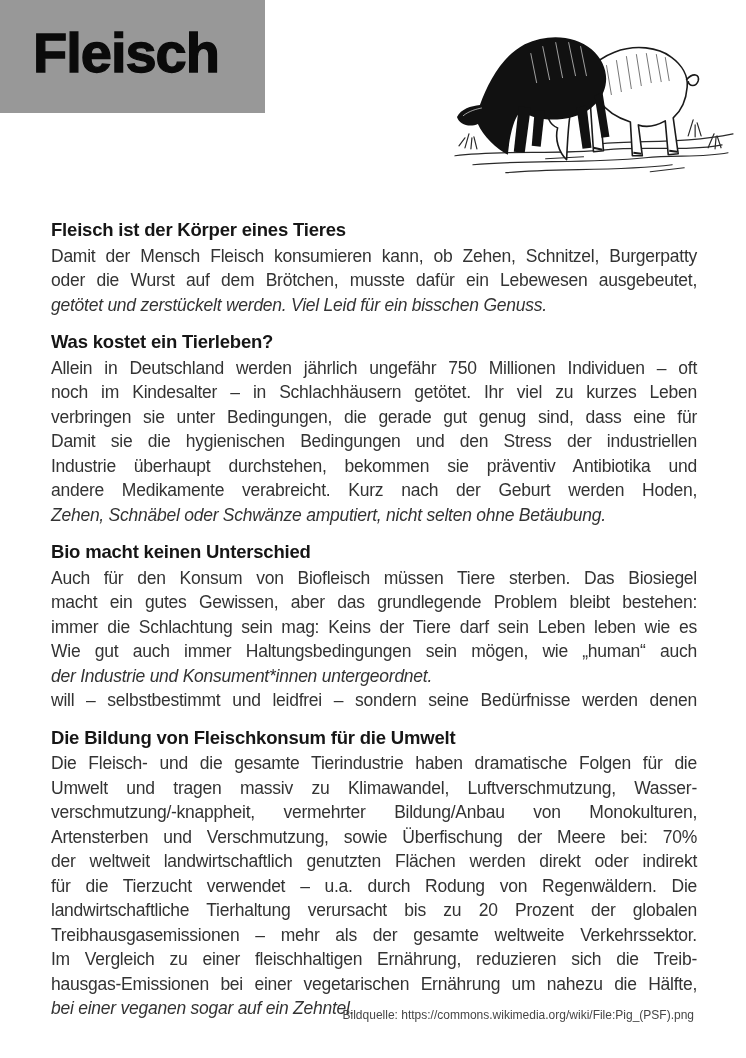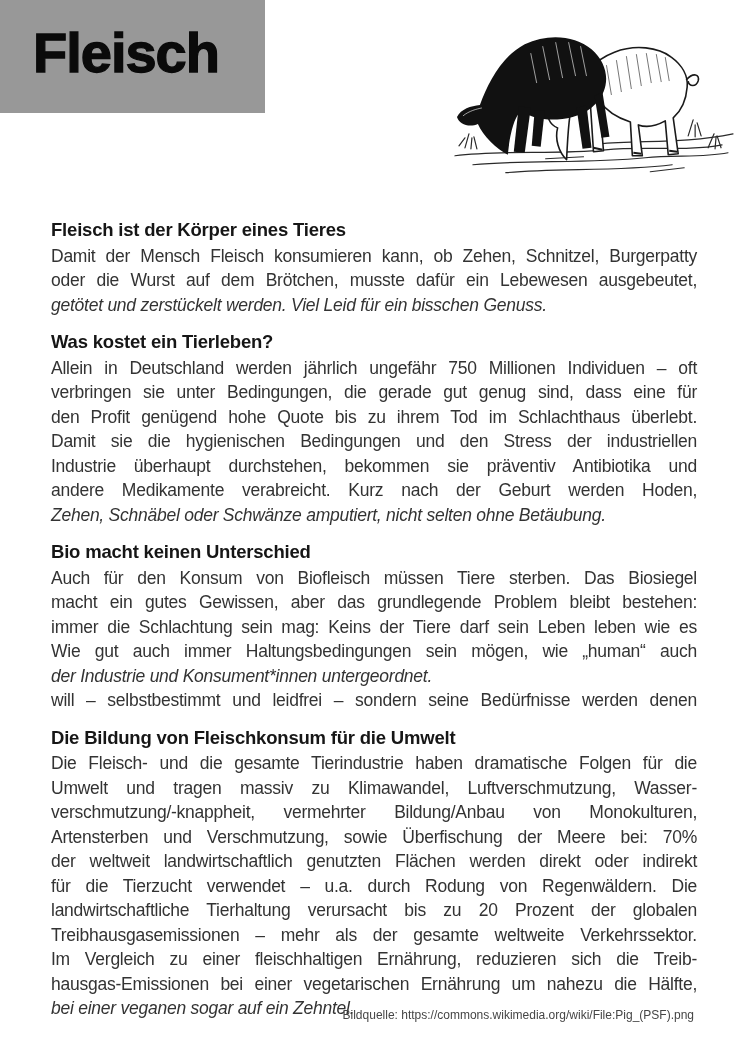--- a/index.html
+++ b/index.html
@@ -112,22 +112,22 @@
         <div class="sec-body">
           <div class="line">Damit der Mensch Fleisch konsumieren kann, ob Zehen, Schnitzel, Burgerpatty</div>
           <div class="line">oder die Wurst auf dem Brötchen, musste dafür ein Lebewesen ausgebeutet,</div>
           <div class="line last">getötet und zerstückelt werden. Viel Leid für ein bisschen Genuss.</div>
         </div>
       </section>
       <section class="sec">
         <h2 class="sec-heading">Was kostet ein Tierleben?</h2>
         <div class="sec-body">
           <div class="line">Allein in Deutschland werden jährlich ungefähr 750 Millionen Individuen – oft</div>
+          <div class="line">noch im Kindesalter – in Schlachhäusern getötet. Ihr viel zu kurzes Leben</div>
           <div class="line">verbringen sie unter Bedingungen, die gerade gut genug sind, dass eine für</div>
-          <div class="line">den Profit genügend hohe Quote bis zu ihrem Tod im Schlachthaus überlebt.</div>
           <div class="line">Damit sie die hygienischen Bedingungen und den Stress der industriellen</div>
           <div class="line">Industrie überhaupt durchstehen, bekommen sie präventiv Antibiotika und</div>
           <div class="line">andere Medikamente verabreicht. Kurz nach der Geburt werden Hoden,</div>
           <div class="line last">Zehen, Schnäbel oder Schwänze amputiert, nicht selten ohne Betäubung.</div>
         </div>
       </section>
       <section class="sec">
         <h2 class="sec-heading">Bio macht keinen Unterschied</h2>
         <div class="sec-body">
           <div class="line">Auch für den Konsum von Biofleisch müssen Tiere sterben. Das Biosiegel</div>

